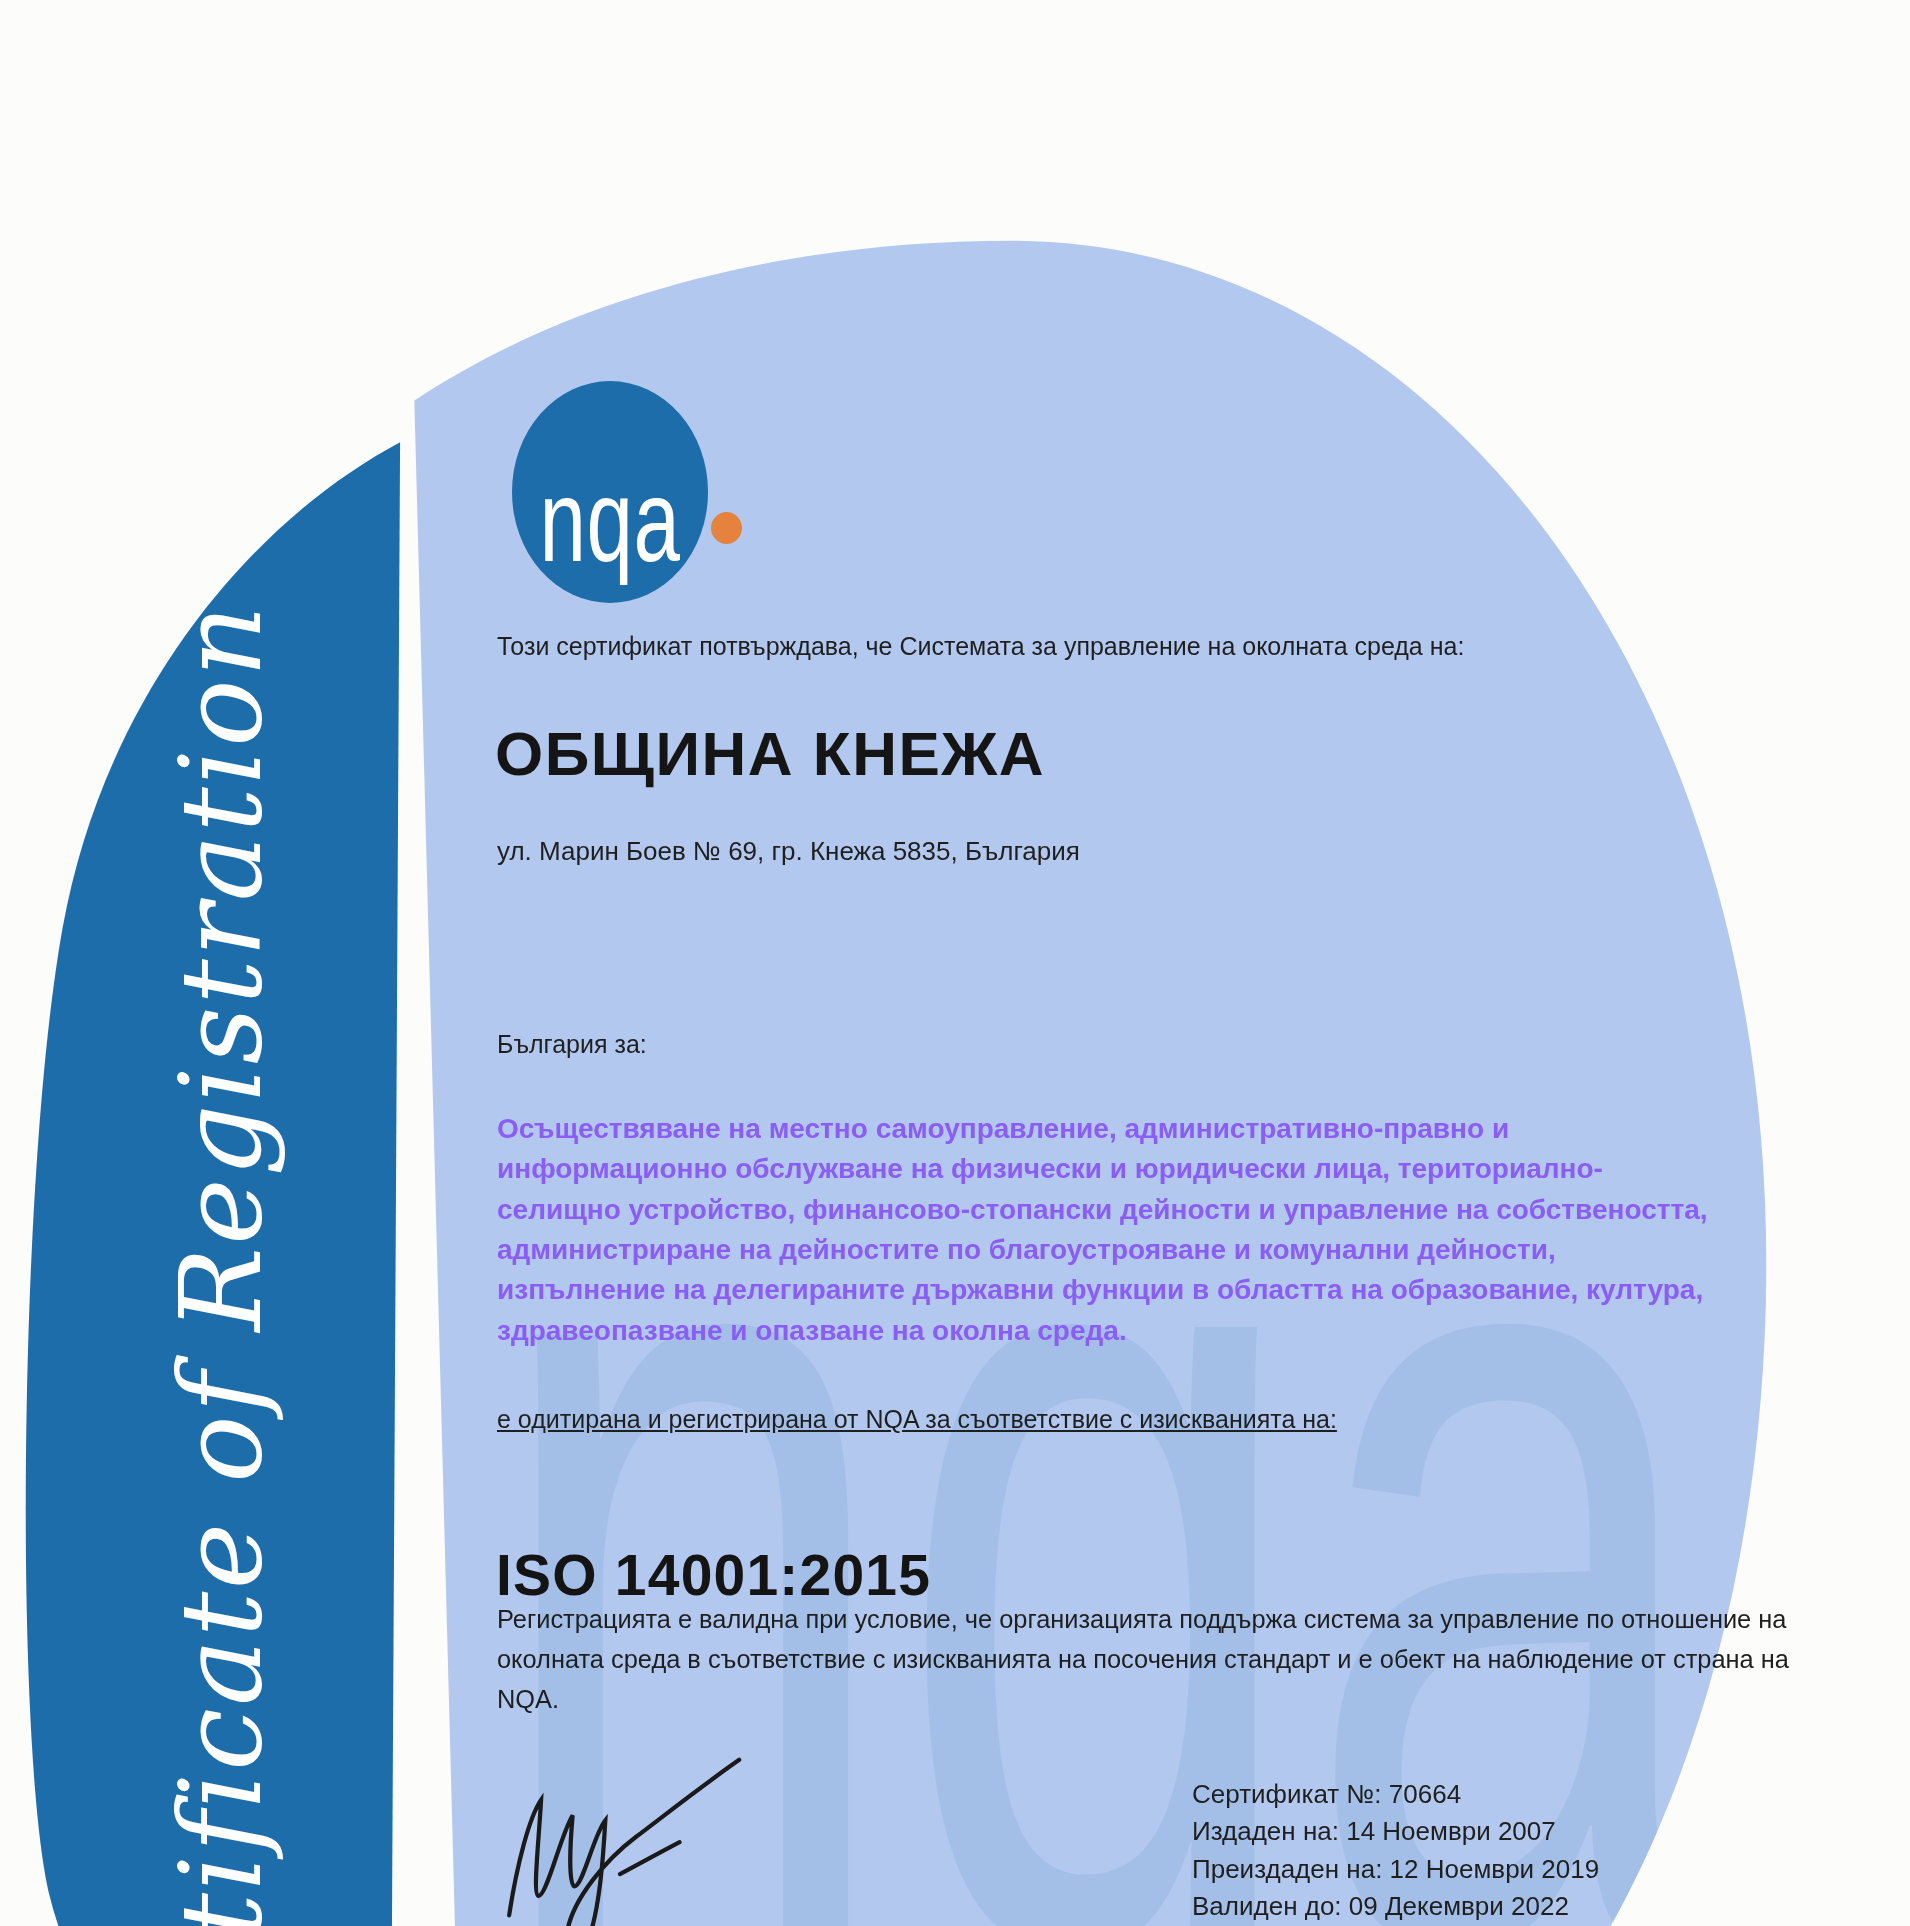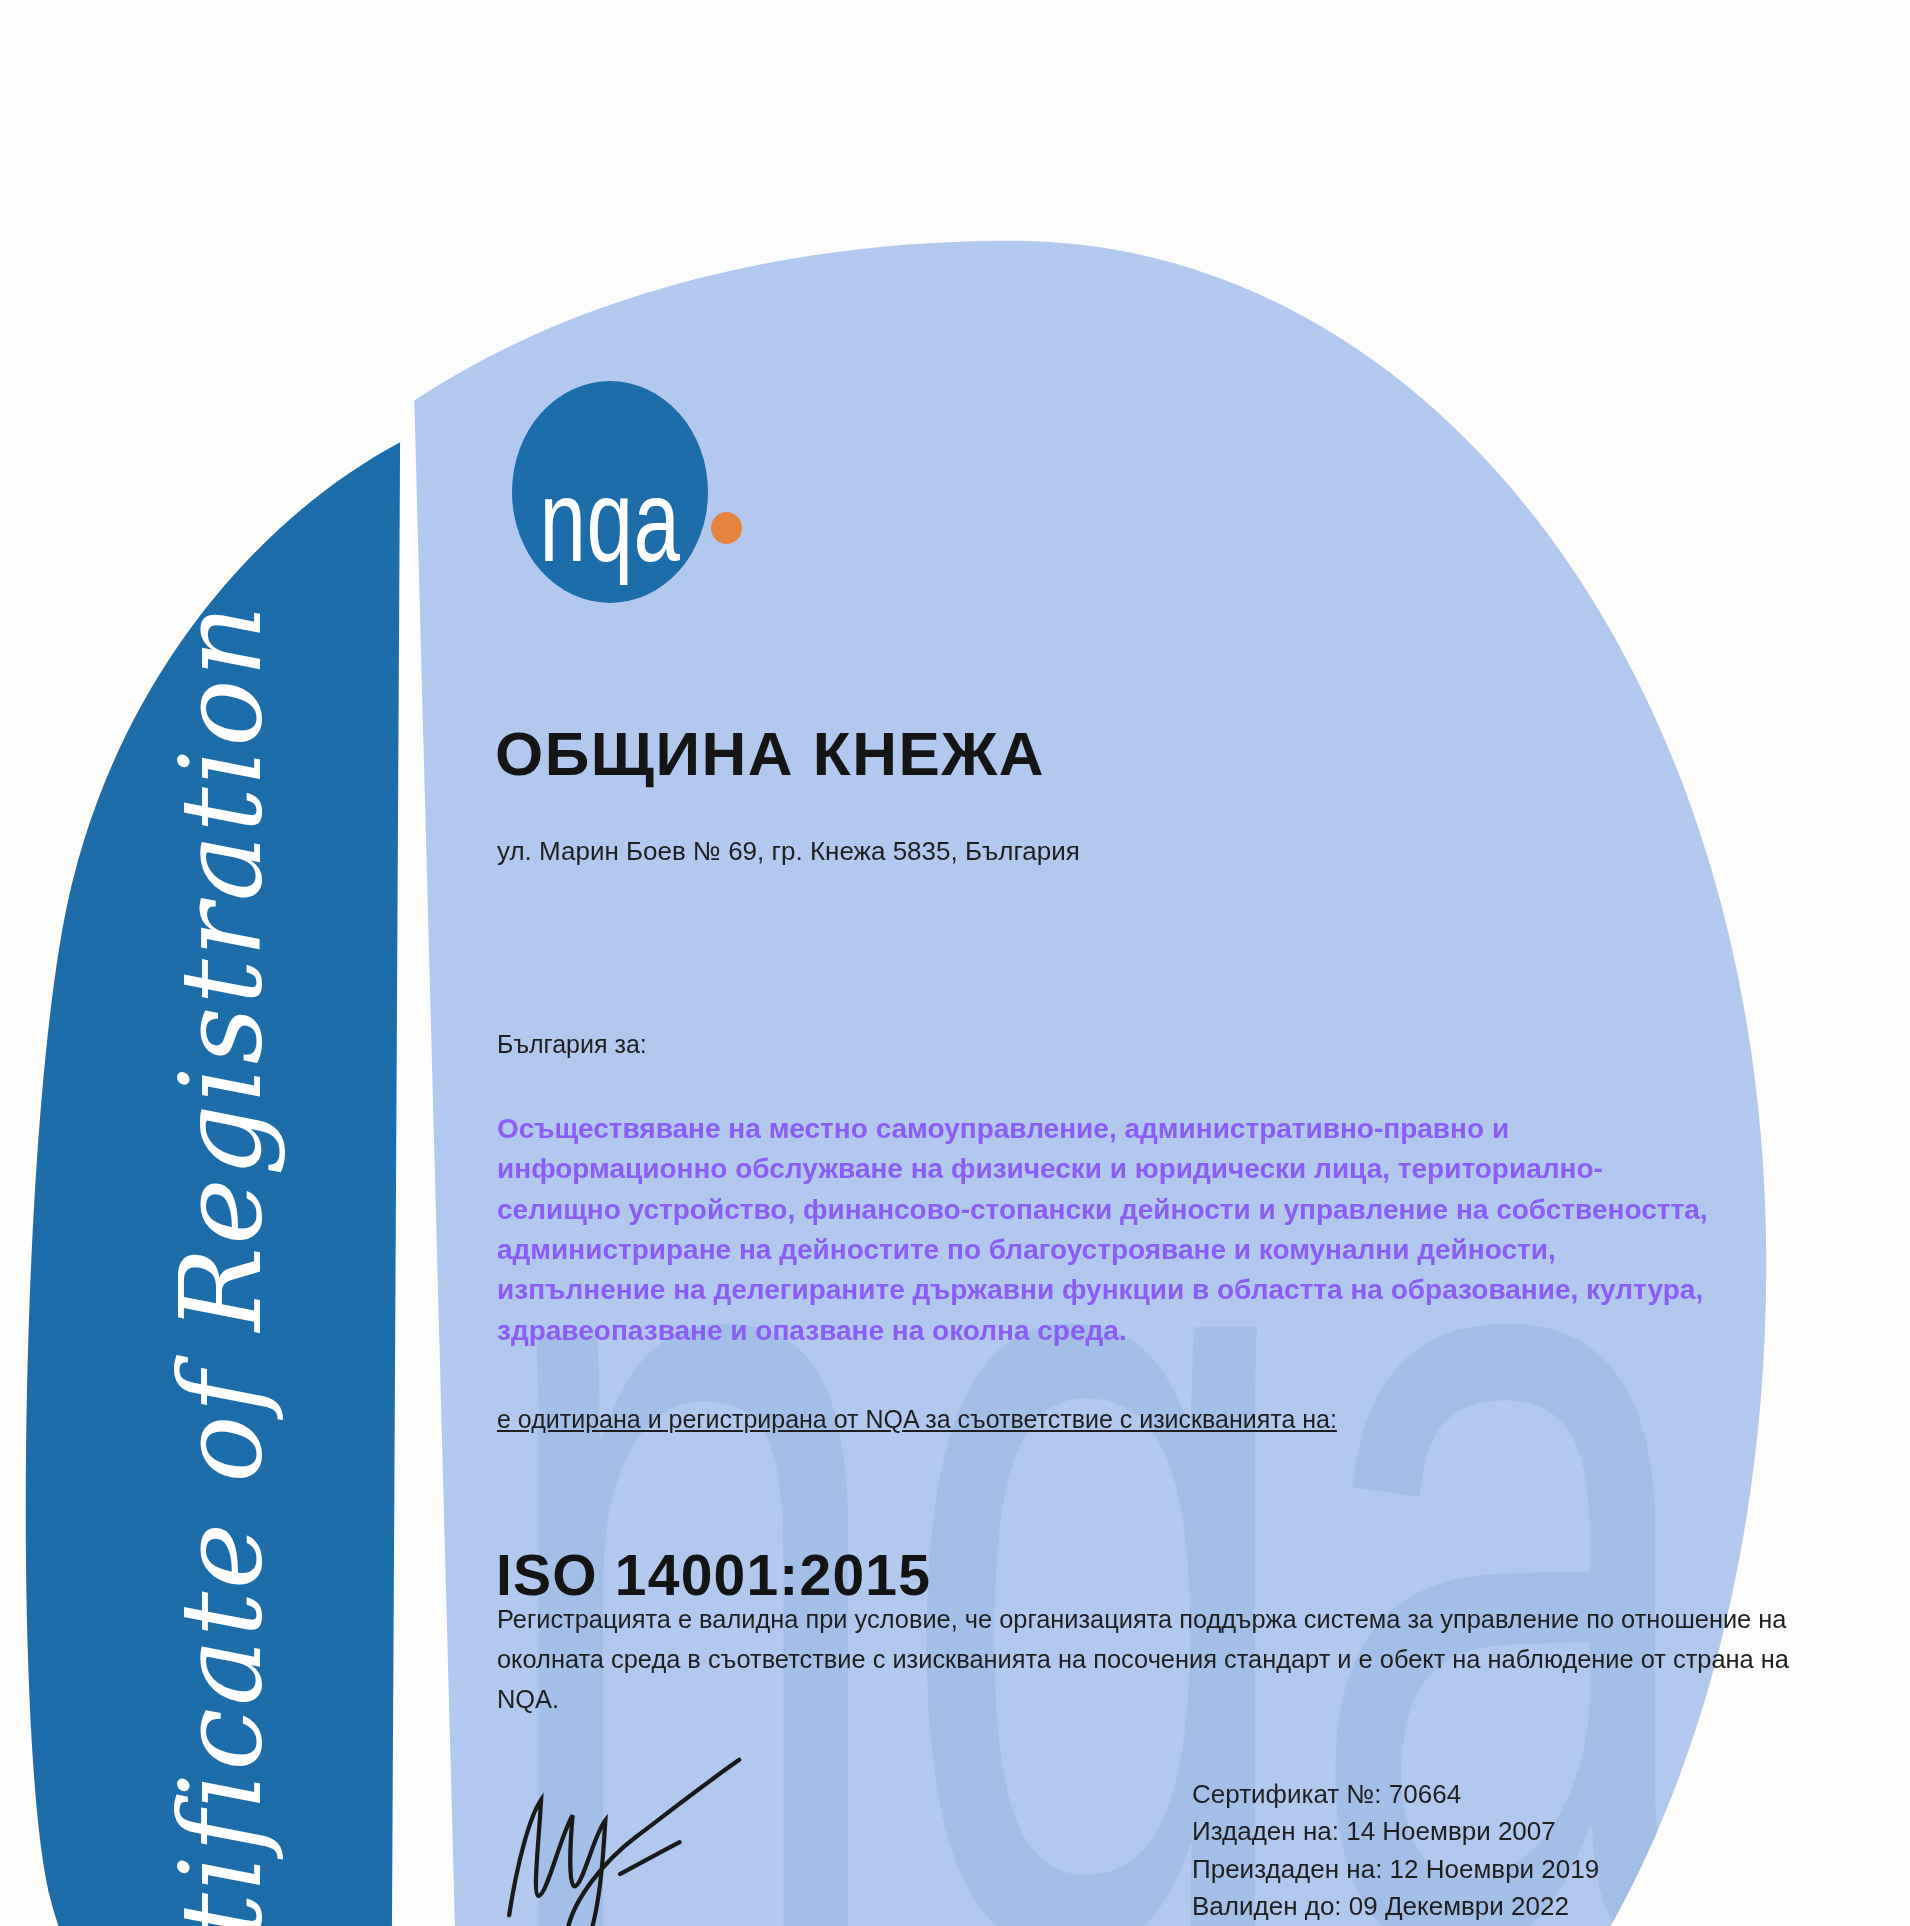--- a/index.html
+++ b/index.html
@@ -67,20 +67,21 @@
     <path d="M 1038 1148 L 1012 5898 C 610 5758 235 5360 125 4910 C 38 4520 45 3060 162 2408 C 272 1800 655 1352 1038 1148 Z" fill="#1d6dab"></path>
   </svg>
 
   <div id="sidebar-text" class="abs">Certificate of Registration</div>
 
   <div id="logo-circle" class="abs">
     <span id="logo-text">nqa</span>
   </div>
   <div id="logo-dot" class="abs"></div>
 
+  <div id="intro-line" class="abs body-text">Този сертификат потвърждава, че Системата за управление на околната среда на:</div>
 
   <div id="org-name" class="abs nowrap">ОБЩИНА КНЕЖА</div>
 
   <div id="org-address" class="abs nowrap">ул. Марин Боев № 69, гр. Кнежа 5835, България</div>
 
   <div id="applicable-label" class="abs body-text">България за:</div>
 
   <div id="scope-text" class="abs">Осъществяване на местно самоуправление, административно-правно и информационно обслужване на физически и юридически лица, териториално-селищно устройство, финансово-стопански дейности и управление на собствеността, администриране на дейностите по благоустрояване и комунални дейности, изпълнение на делегираните държавни функции в областта на образование, култура, здравеопазване и опазване на околна среда.</div>
 
   <div id="audited-line" class="abs body-text">е одитирана и регистрирана от NQA за съответствие с изискванията на:</div>

